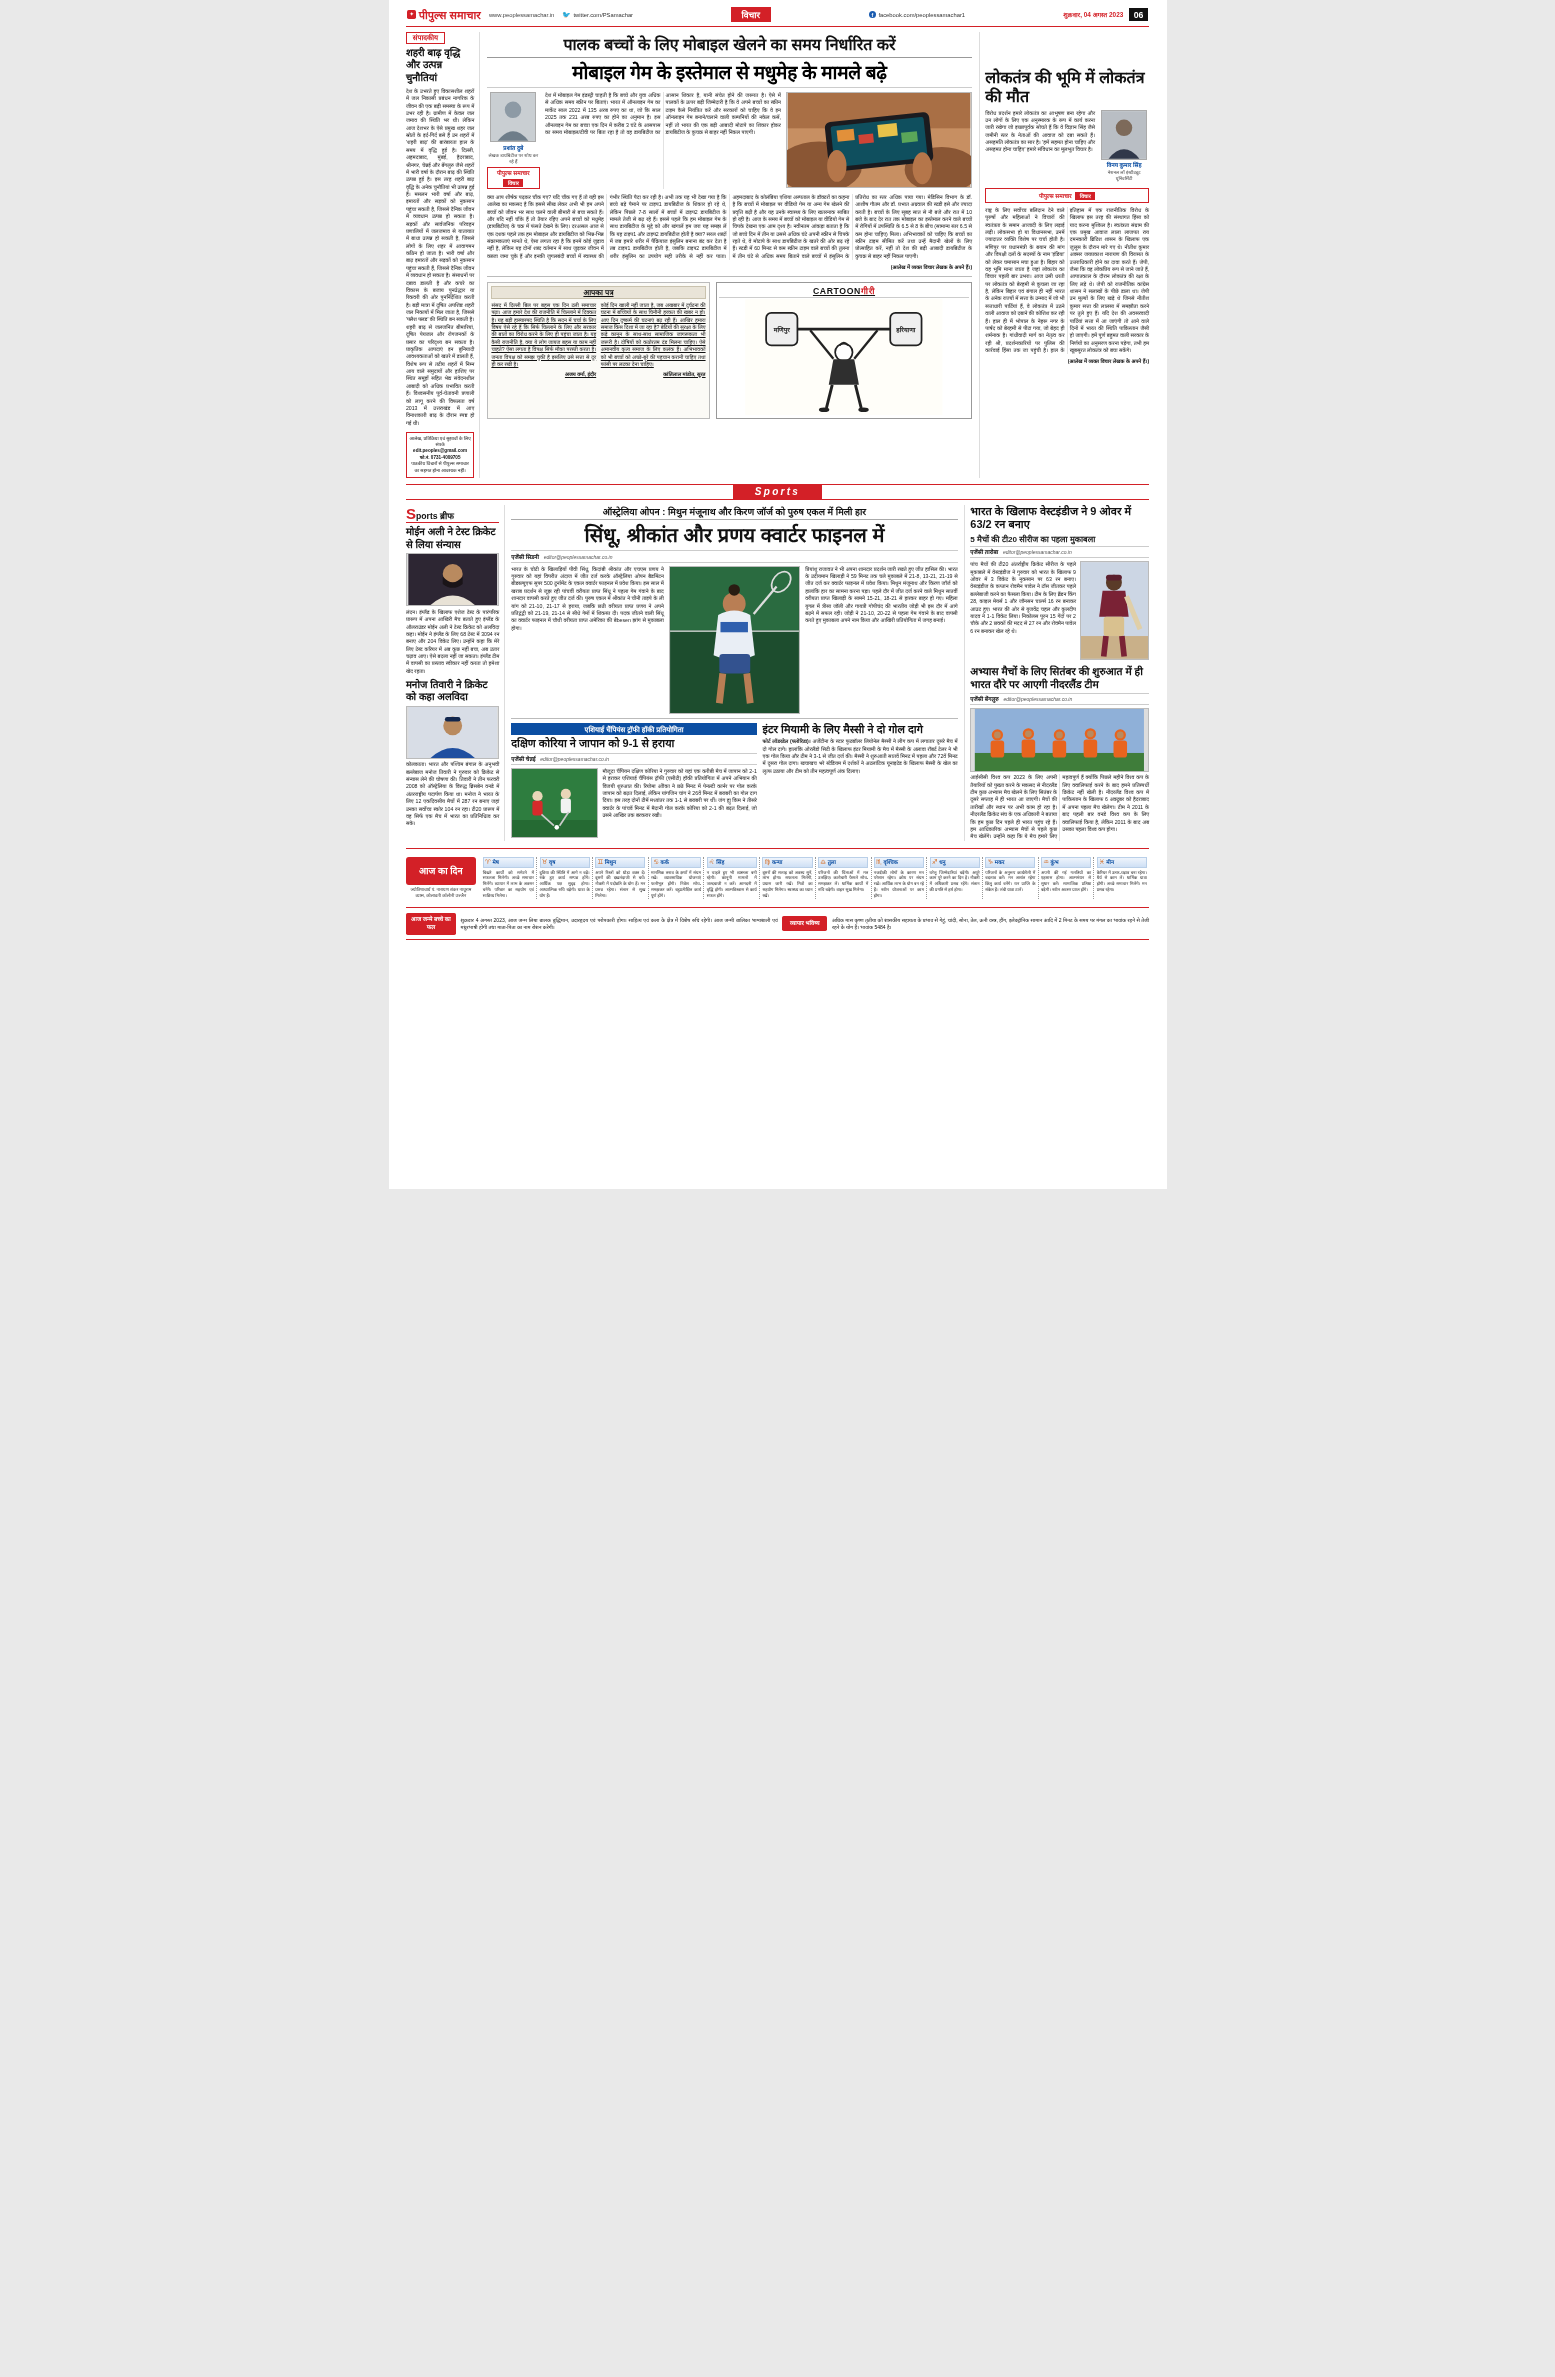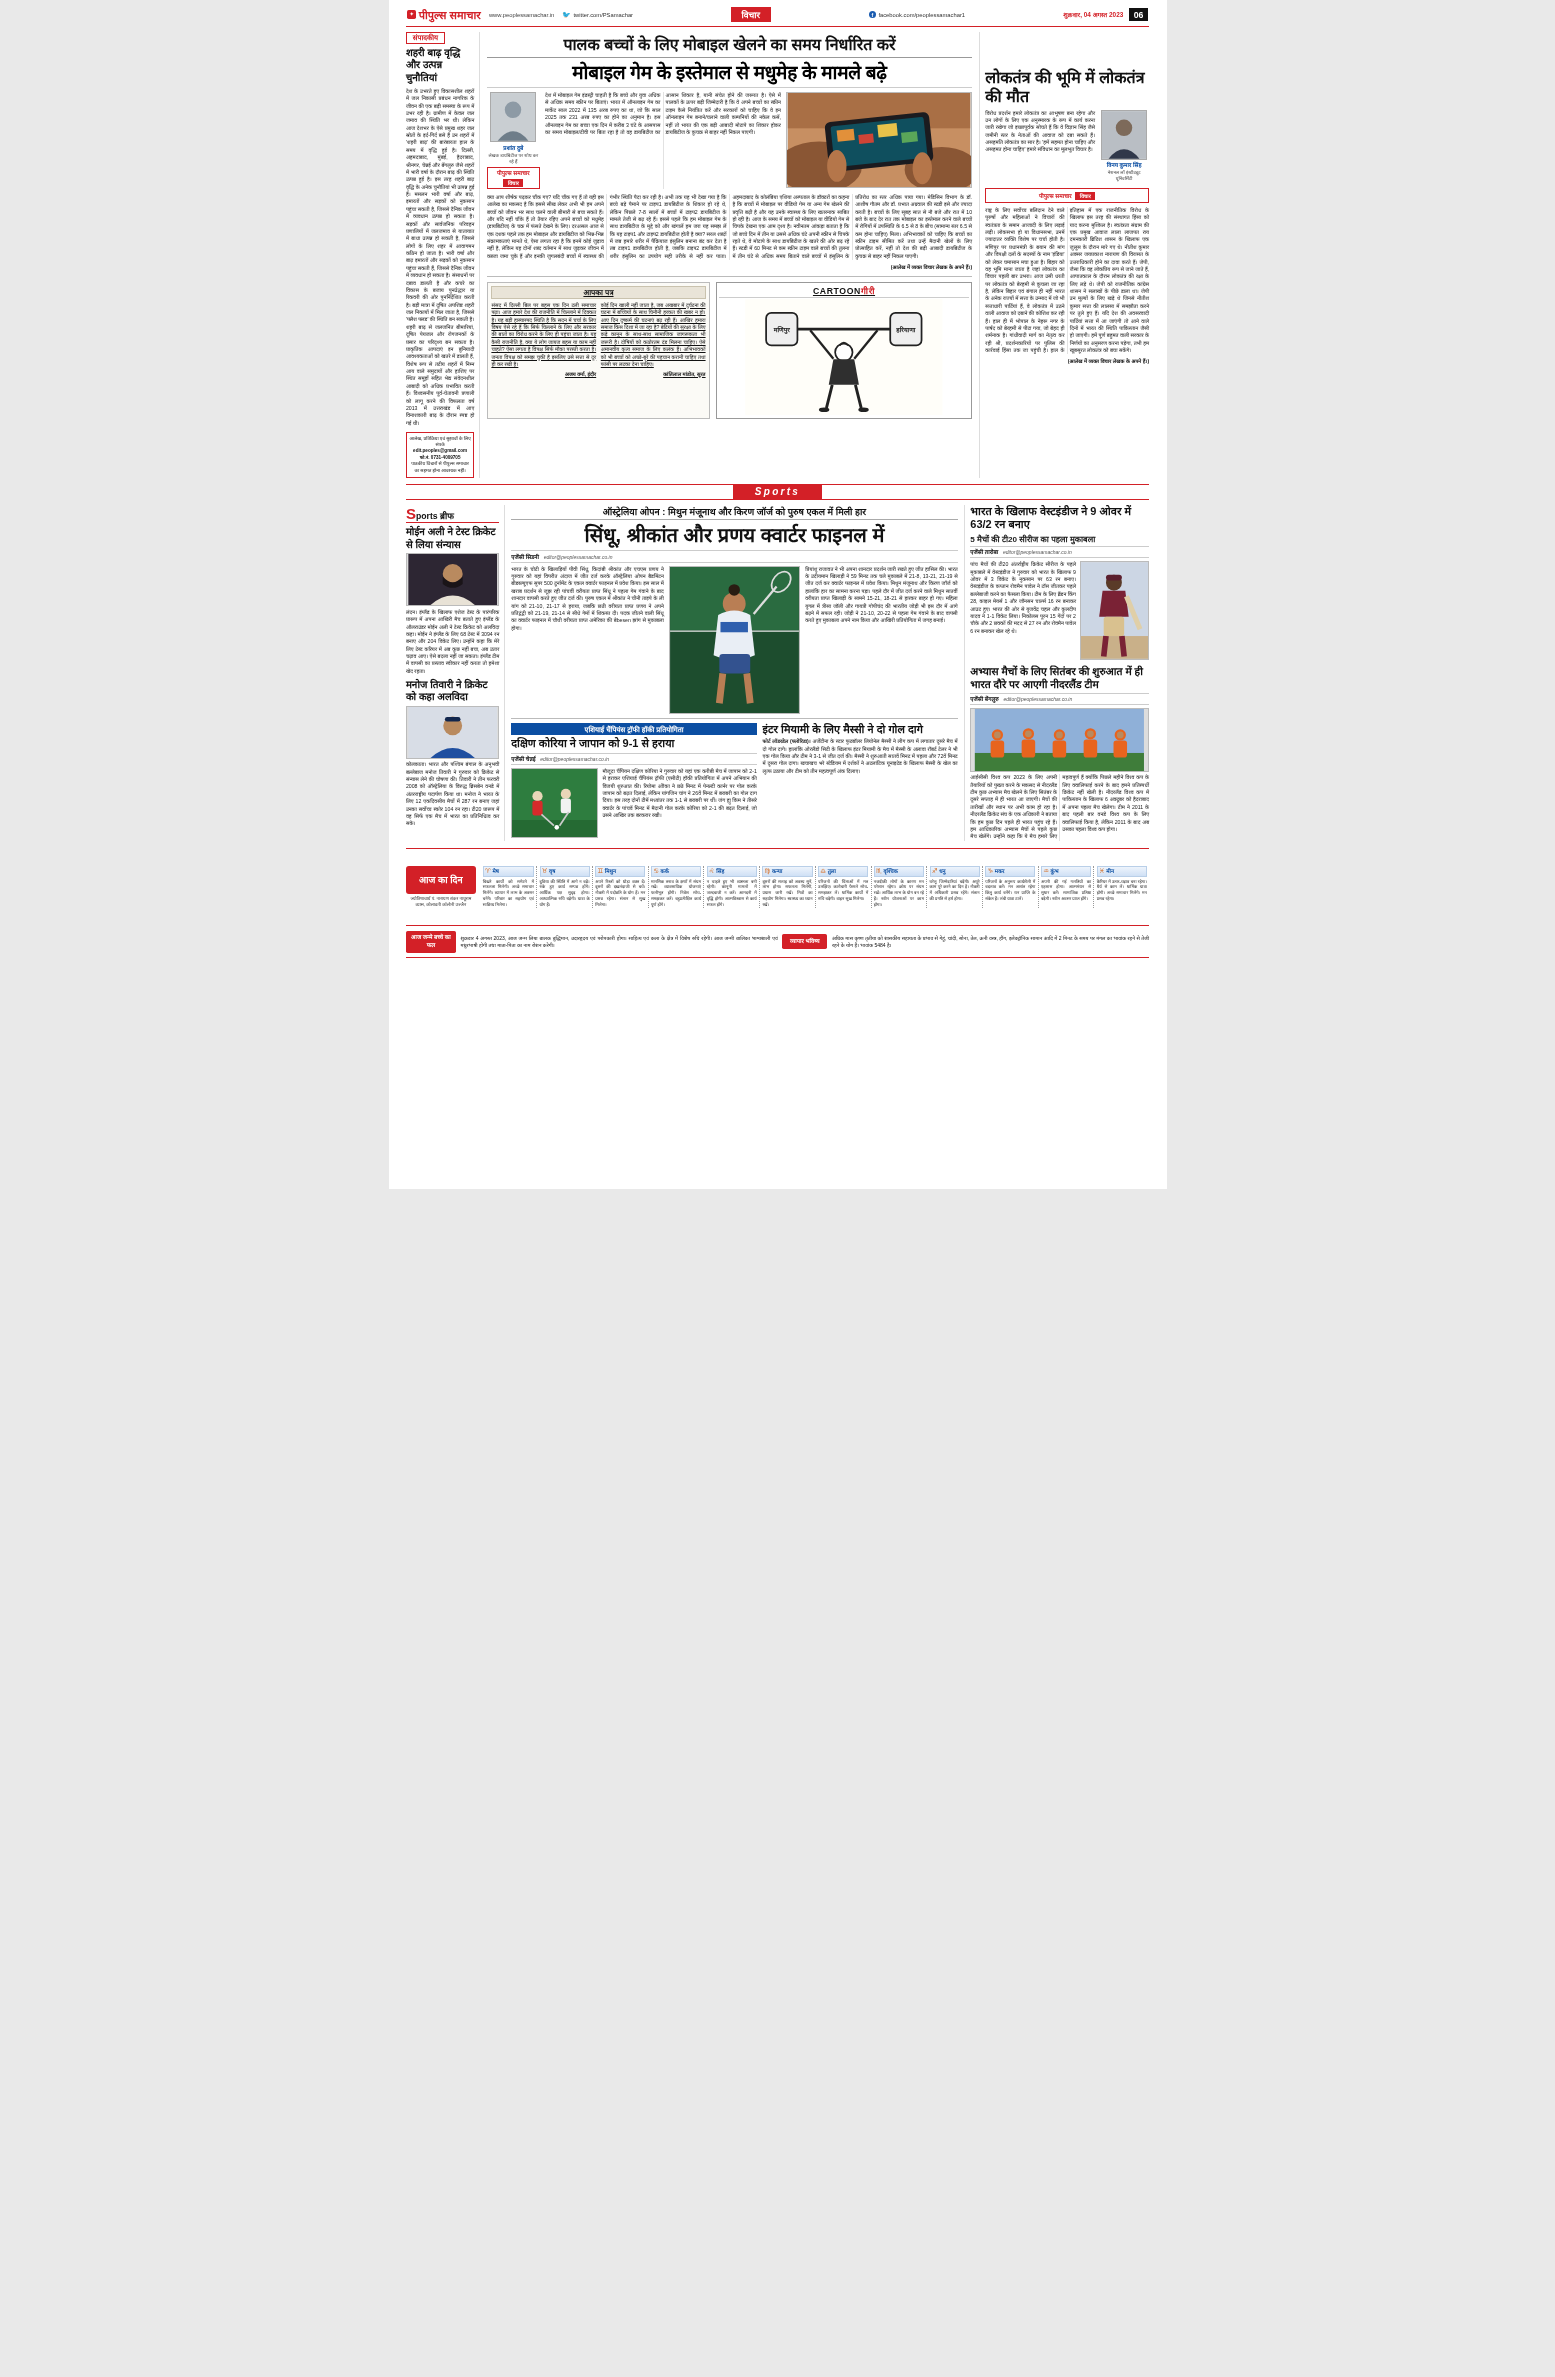--- a/index.html
+++ b/index.html
@@ -96,21 +96,21 @@
 
   .sp-right { border-left:0.6px solid #ddd; padding-left:5.2px; }
   .wi-head { font-size:11px; line-height:1.22; }
   .wi-sub { font-size:8.1px; margin-top:1.2px; color:#222; }
   .wi-row { display:grid; grid-template-columns:1fr 69px; gap:4.1px; margin-bottom:4.6px; }
   .wi-fig { width:69px; height:99px; }
   .nl-head { font-size:10.5px; line-height:1.22; margin-top:2.3px; }
   .nl-fig { width:100%; height:64px; margin:2.3px 0; }
 
   
-  .horoscope { display:grid; grid-template-columns:70px 1fr; gap:4.6px; border-top:1.7px double #d32027; border-bottom:0.6px solid #d32027; margin-top:7px; padding:17px 0; }
+  .horoscope { display:grid; grid-template-columns:70px 1fr; gap:4.6px; border-top:1.7px double #d32027; border-bottom:0.6px solid #d32027; margin-top:7px; padding:8px 0; }
   .horo-title-box { background:#d32027; color:#fff; font-weight:bold; font-size:9.3px; text-align:center; padding:8.1px 3.5px; border-radius:2.9px; line-height:1.3; }
   .astrologer { font-size:4.4px; text-align:center; margin-top:2.3px; color:#333; line-height:1.35; }
   .signs { display:grid; grid-template-columns:repeat(12,1fr); }
   .sign { border-left:0.6px dotted #999; padding:0 2.3px; }
   .sign:first-child { border-left:none; }
   .sign-head { display:flex; align-items:center; gap:1.7px; background:linear-gradient(#eef4fc,#cfe0f5); border:0.6px solid #b9cfe8; padding:0.6px 1.2px; margin-bottom:1.7px; }
   .sign-icon { color:#d3691e; font-size:6.4px; }
   .sign-name { color:#0b4ea2; font-weight:bold; font-size:5.5px; }
   .sign-text { font-size:4.2px; line-height:1.38; text-align:justify; color:#222; }
 

